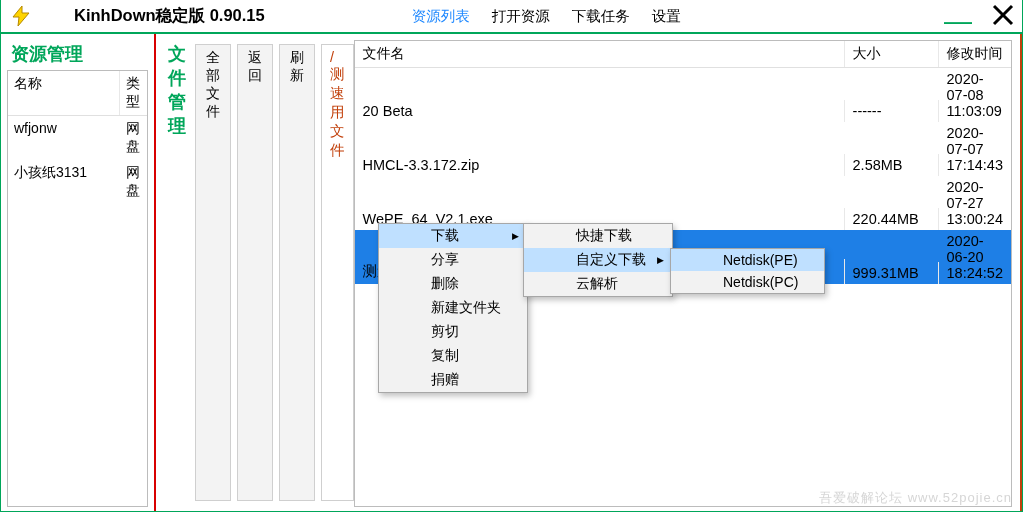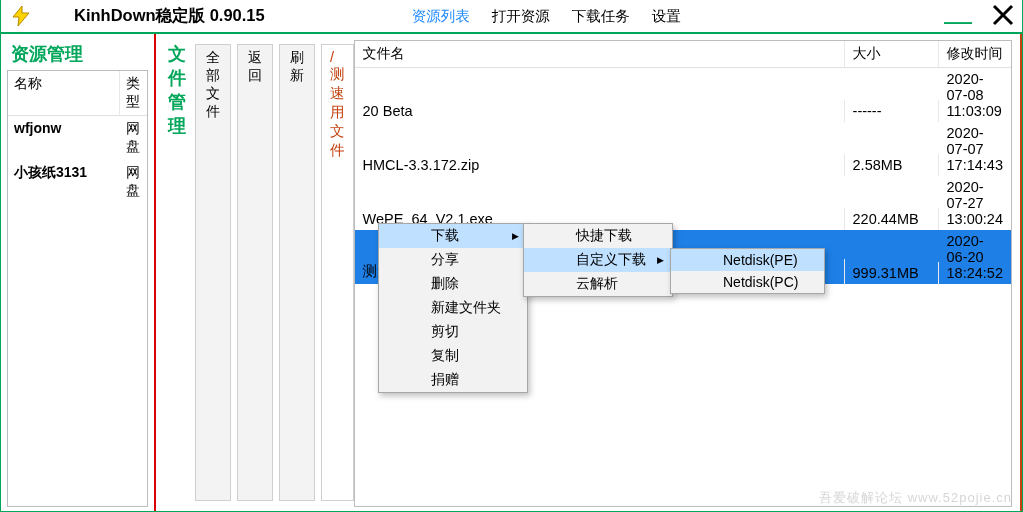--- a/index.html
+++ b/index.html
@@ -16,21 +16,21 @@
 .body { display:flex; height:calc(100% - 34px); }
 .sidebar { width:214px; border-right:2px solid #d80000; display:flex; flex-direction:column; padding:6px 6px 4px 6px;}
 .panel-title { font-size:18px; font-weight:bold; color:#00a65a; padding:2px 0 4px 4px;}
 .side-table { border:1px solid #bcbcbc; flex:1; }
 .side-head { display:flex; border-bottom:1px solid #e0e0e0; background:#fff;}
 .side-head div { padding:4px 6px; font-size:14px; color:#000; }
 .side-col-name { width:112px; border-right:1px solid #e8e8e8;}
 .side-col-type { flex:1; }
 .side-row { display:flex; }
 .side-row div { padding:4px 6px; font-size:14px; }
-.side-row .c1 { width:112px;font-weight:bold; }
+.side-row .c1 { width:112px; }
 .side-row .c2 { flex:1; }
 .main { flex:1; border-right:2px solid #c2410c; padding:6px 8px 4px 8px; display:flex; }
 .toolbar { display:flex; gap:6px; align-items:stretch; margin:4px 0 6px 0;padding-left:9px;}
 .tb-btn { background:#f3f3f3; border:1px solid #cfcfcf; padding:4px 10px; font-size:14px; cursor:pointer;}
 .path-input { flex:1; border:1px solid #cfcfcf; padding:4px 8px; color:#c2410c; }
 .file-table { border:1px solid #bcbcbc; flex:1; position:relative;}
 .ft-head { display:flex; border-bottom:1px solid #e0e0e0; }
 .ft-head div { padding:4px 8px; font-size:14px; color:#000; }
 .col-n { width:490px; border-right:1px solid #e8e8e8;}
 .col-s { width:94px; border-right:1px solid #e8e8e8;}

